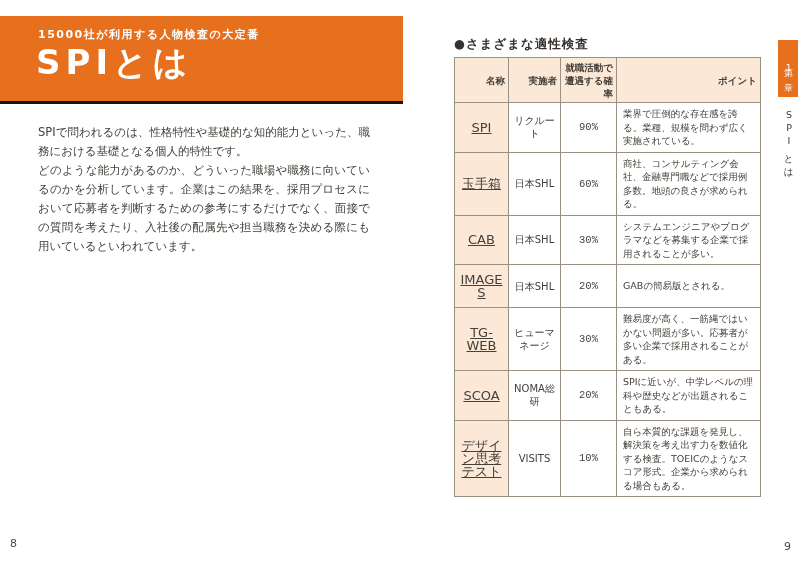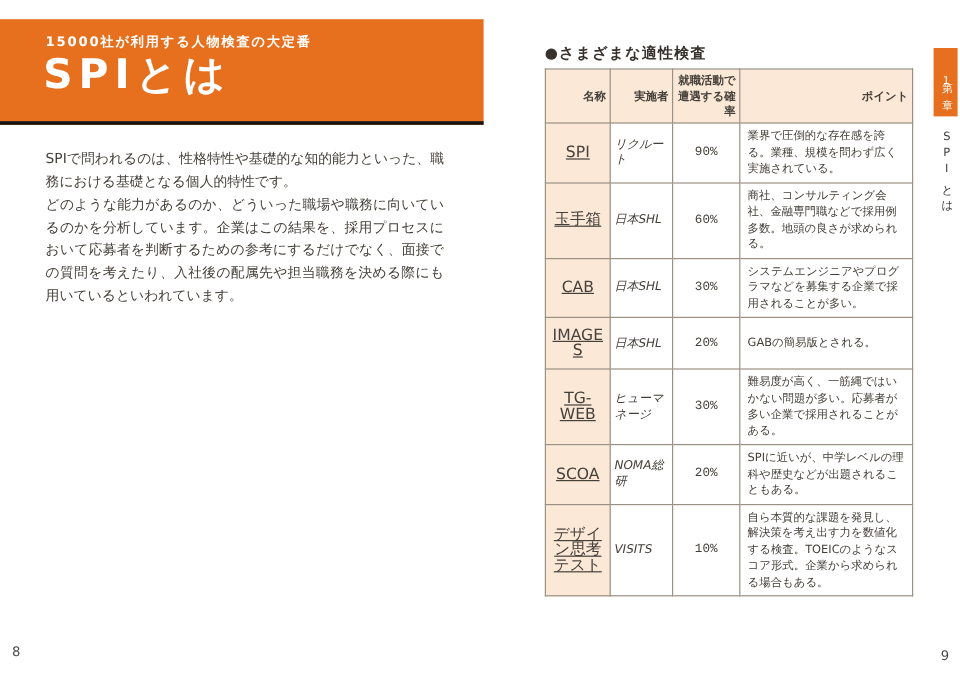--- a/index.html
+++ b/index.html
@@ -46,21 +46,21 @@
     border:1px solid #9a9083;vertical-align:middle;color:#45403a;
     padding:2px 3px;box-sizing:border-box;word-break:break-word;
   }
   .exam-table thead th{
     height:45px;background:#FBE8D7;font-size:9.5px;font-weight:600;
     text-align:right;line-height:13px;
   }
   .exam-table tbody td{height:43px;}
   .exam-table tbody tr:last-child td{height:66px;}
   .exam-table td.c-name{background:#FBE8D7;text-align:center;font-size:13px;line-height:13px;text-decoration:underline;}
-  .exam-table td.c-provider{font-size:10px;line-height:13px;font-style:italic;}
+  .exam-table td.c-provider{text-align:center;font-size:10px;line-height:13px;}
   .exam-table td.c-rate{text-align:center;font-size:10.5px;font-family:Liberation Mono, monospace;}
   .exam-table td.c-point{font-size:9.5px;line-height:13.5px;padding:4px 6px;text-align:left;}
 
   
   .pagenum{position:absolute;font-size:11px;color:#4a4a4a;}
   .pagenum-left{left:10px;top:537px;}
   .pagenum-right{right:9px;top:540px;}
 
   
   .edge-tab{

